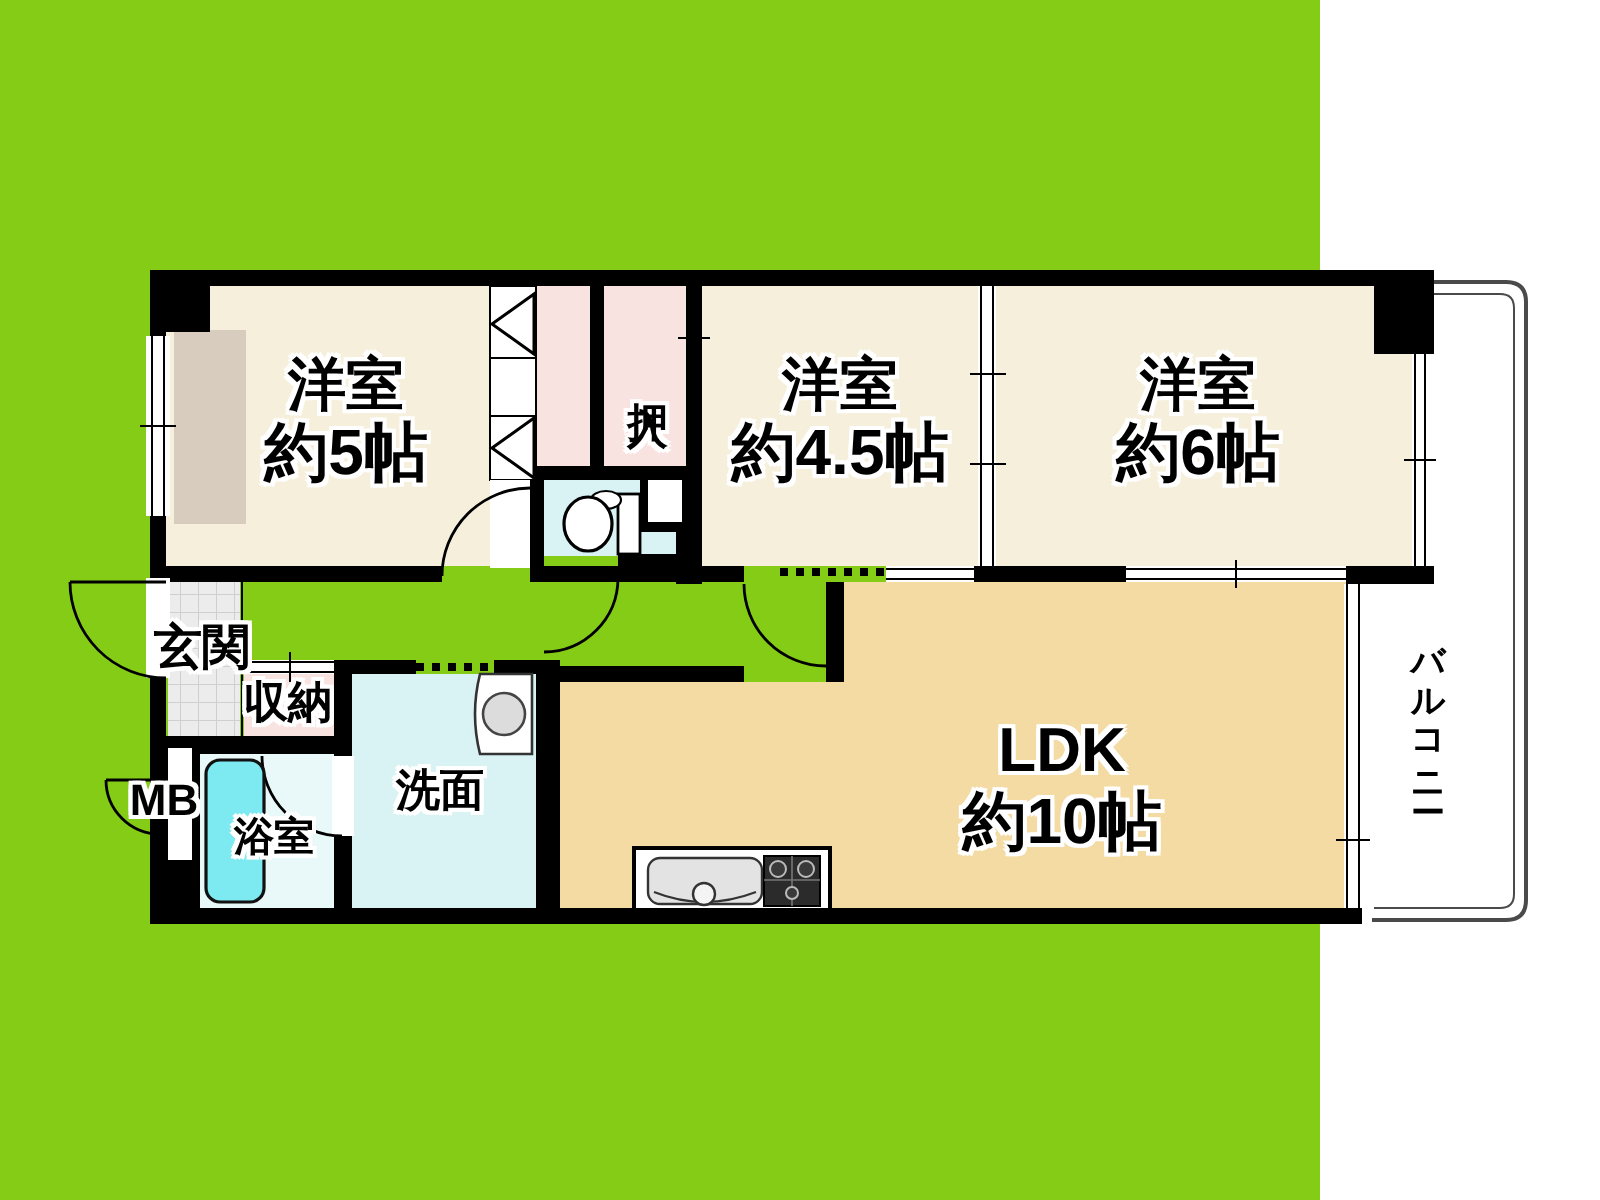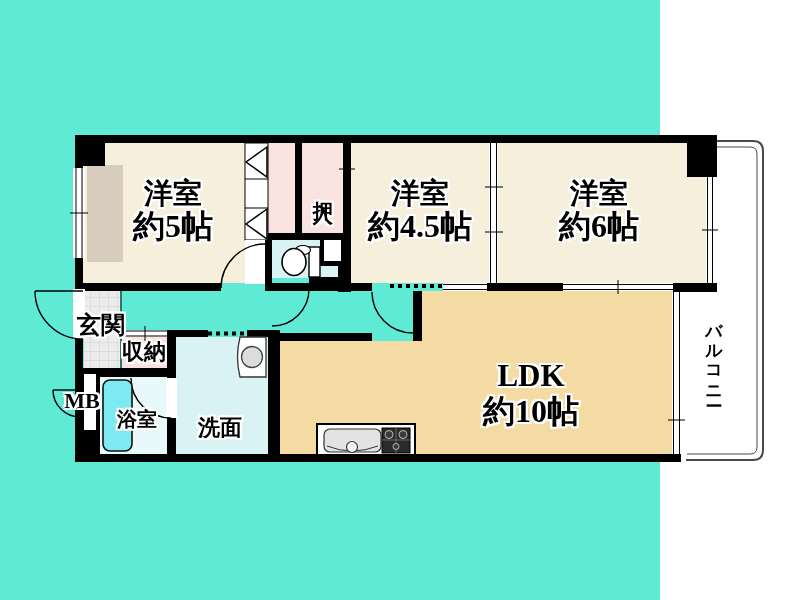--- a/index.html
+++ b/index.html
@@ -1,41 +1,41 @@
 <!DOCTYPE html>
 <html style="--c-wall: #000000; --c-room: #f5efdc; --c-closet: #f9e3e0; --c-wet: #d9f3f4; --c-bathFloor: #e9f8f8; --c-tub: #7de9f1; --c-ldk: #f3dba3; --c-bay: #d7ccbd; --c-tile: #ececec;"><head>
 <meta charset="utf-8">
 <style>
   :root{
     --c-wall:#000000; --c-room:#f5efdc; --c-closet:#f9e3e0; --c-wet:#d9f3f4;
     --c-bathFloor:#e9f8f8; --c-tub:#7de9f1; --c-ldk:#f3dba3; --c-bay:#d7ccbd; --c-tile:#ececec;
   }
   html,body{margin:0;padding:0;background:#ffffff;}
   body{width:800px;height:600px;overflow:hidden;font-family:"Liberation Sans",sans-serif;}
-  .plan{position:relative;width:660px;height:600px;background:#5eead4;font-family:Liberation Serif, serif;}
+  .plan{position:relative;width:660px;height:600px;background:#84cc16;}
   .plan svg{position:absolute;left:0;top:0;}
   .wall{fill:var(--c-wall);}
   .room{fill:var(--c-room);}
   .closet{fill:var(--c-closet);}
   .wet{fill:var(--c-wet);}
   .bathfloor{fill:var(--c-bathFloor);}
   .ldkfill{fill:var(--c-ldk);}
   .bayfill{fill:var(--c-bay);}
   .hair{stroke:#000;stroke-width:1;fill:none;}
   .arc{stroke:#000;stroke-width:1.4;fill:none;}
   .balc{stroke:#4a4a4a;fill:none;}
   .lbl{
     position:absolute;transform:translate(-50%,-50%);
     text-align:center;font-weight:bold;color:#000;white-space:nowrap;line-height:1.12;
     text-shadow:-2px -2px 0 #fff,2px -2px 0 #fff,-2px 2px 0 #fff,2px 2px 0 #fff,
                  0 -2px 0 #fff,0 2px 0 #fff,-2px 0 0 #fff,2px 0 0 #fff;
   }
   .lbl span{display:block;}
   .f29{font-size:29px;} .f28{font-size:32px;} .f31{font-size:31px;margin-top:24px;}
-  .f22{font-size:22px;margin-top:32px;} .f21{font-size:20px;} .f20{font-size:24px;} .f19{font-size:22px;} .f17{font-size:17px;}
+  .f22{font-size:22px;} .f21{font-size:20px;} .f20{font-size:24px;} .f19{font-size:22px;} .f17{font-size:17px;}
   .v{writing-mode:vertical-rl;letter-spacing:2px;}
 </style>
 </head>
 <body>
 
 <div class="plan">
   <svg width="800" height="600" viewBox="0 0 800 600">
     <defs>
       <pattern id="tile" width="9" height="9" patternUnits="userSpaceOnUse">
         <rect width="9" height="9" fill="var(--c-tile)"></rect>

